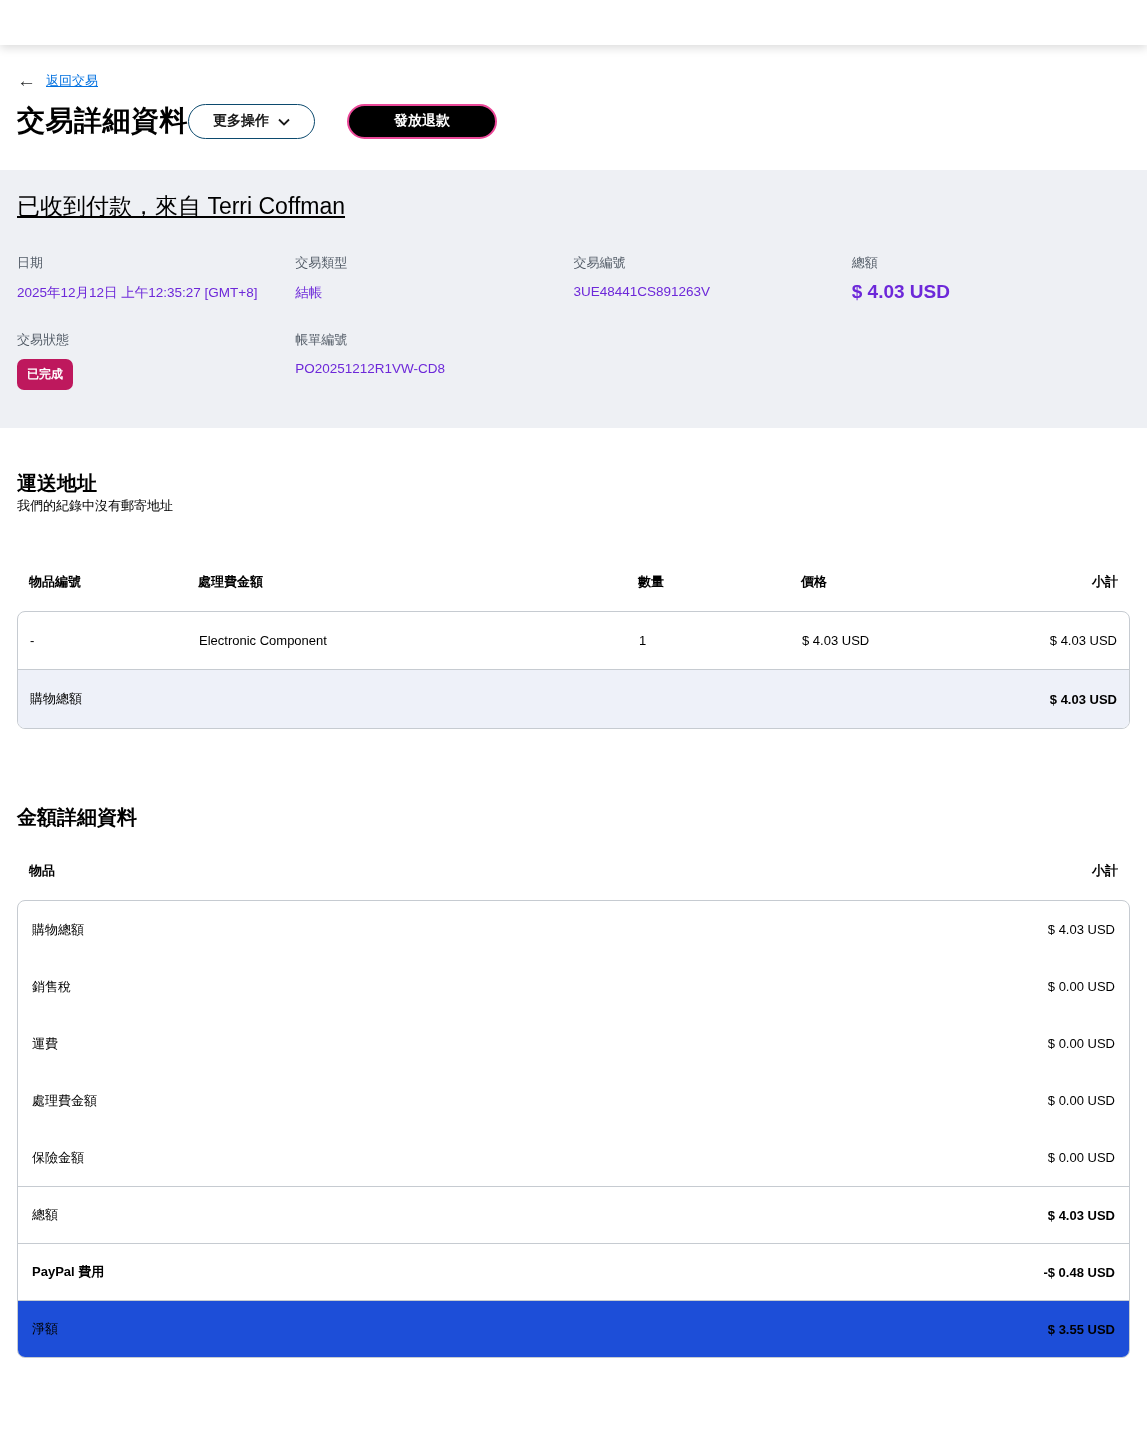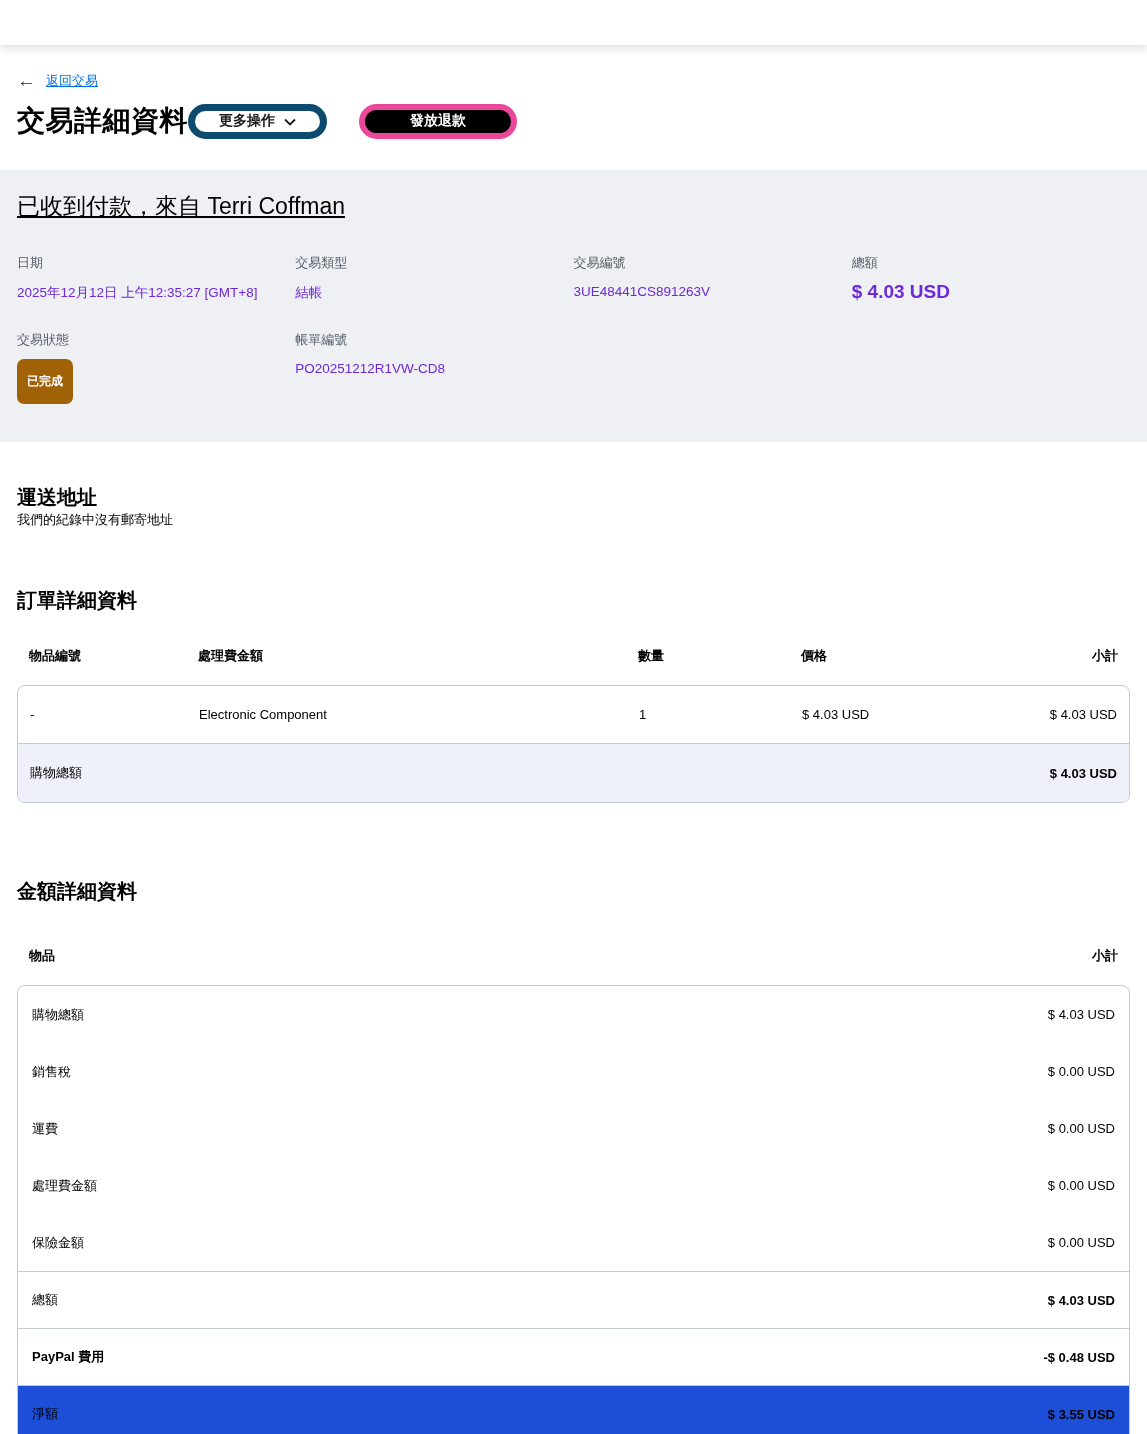--- a/index.html
+++ b/index.html
@@ -60,28 +60,28 @@
     font-size: 14px;
     font-weight: 700;
     display: inline-flex;
     align-items: center;
     justify-content: center;
     cursor: pointer;
     font-family: inherit;
   }
   .btn-outline {
     background: #ffffff;
-    border: 7px solid #0c4a6e;
+    border: 1px solid #0c4a6e;
     color: #1a1a1a;
     padding: 0 24px;
     gap: 9px;
   }
   .btn-black {
     background: #000000;
-    border: 6px solid #ec4899;
+    border: 2px solid #ec4899;
     color: #ffffff;
     padding: 0 45px;
   }
   .chev { display: inline-block; }
 
   
   .panel {
     margin: 30px -17px 0 -17px;
     background: #eef0f4;
     padding: 21px 17px 38px 17px;
@@ -107,25 +107,25 @@
     color: #6d28d9;
   }
   .field-value.big {
     margin-top: 9px;
     font-size: 19px;
     font-weight: 700;
   }
   .status-badge {
     margin-top: 10px;
     display: inline-block;
-    background: #a16207;
+    background: #be185d;
     color: #ffffff;
     font-size: 12px;
     font-weight: 700;
-    padding: 14px 10px;
+    padding: 7px 10px;
     border-radius: 7px;
   }
 
   
   .section-heading {
     font-size: 20px;
     font-weight: 600;
   }
   .shipping { margin-top: 42px; }
   .shipping-note { font-size: 13px; }
@@ -163,21 +163,21 @@
     background: #eef1f9;
     border-top: 1px solid #c6cbd1;
     padding: 20px 12px;
     font-size: 13px;
   }
   .order-foot .foot-value { font-weight: 700; }
 
   
   .amount-section { margin-top: 75px; }
   .amount-head {
-    margin-top: 42px;
+    margin-top: 31px;
     display: flex;
     justify-content: space-between;
     padding: 0 12px;
     font-size: 13px;
     font-weight: 700;
   }
   .amount-box {
     margin-top: 20px;
     border: 1px solid #c6cbd1;
     border-radius: 8px;
@@ -259,21 +259,20 @@
       <div></div>
     </div>
   </div>
 
   <div class="shipping">
     <h2 class="section-heading">運送地址</h2>
     <div class="shipping-note">我們的紀錄中沒有郵寄地址</div>
   </div>
 
   <div class="order-section">
-    <h2 class="section-heading">訂單詳細資料</h2>
 
     <div class="order-head">
       <div>物品編號</div>
       <div>處理費金額</div>
       <div>數量</div>
       <div>價格</div>
       <div class="col-last">小計</div>
     </div>
 
     <div class="order-box">

